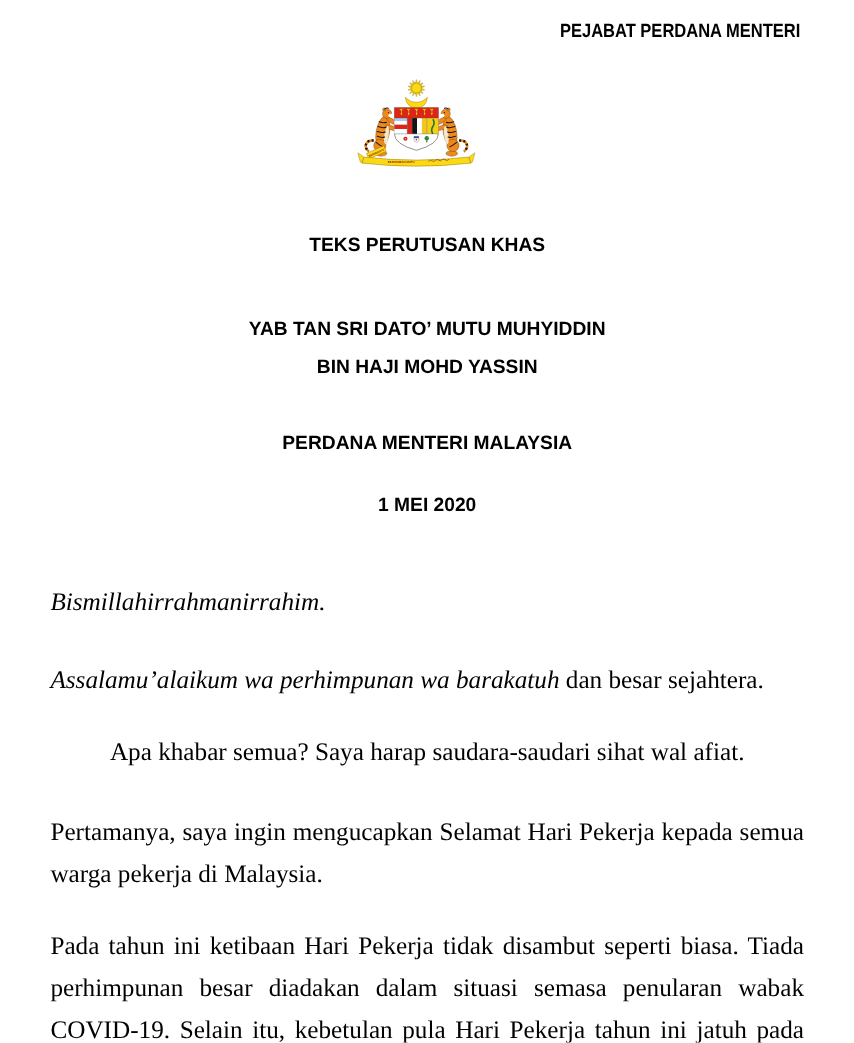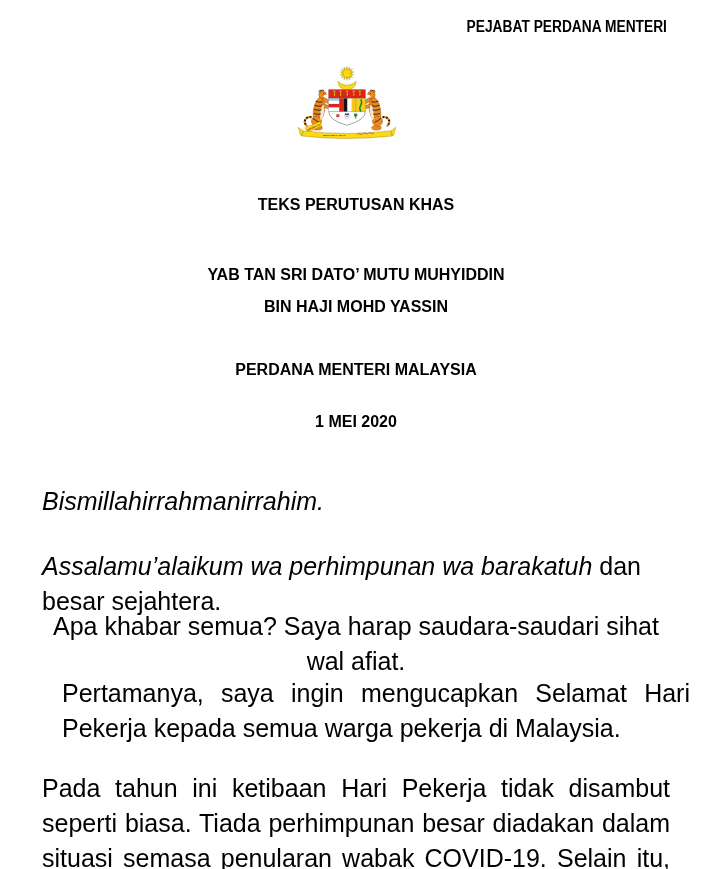--- a/index.html
+++ b/index.html
@@ -22,26 +22,26 @@
   .center-h {
     position:absolute; left:42px; right:42px;
     text-align:center; font-weight:bold; font-size:16px; line-height:24px;
   }
   #h-teks    { top:193px; }
   #h-speaker { top:259px; line-height:32px; }
   #h-role    { top:358px; }
   #h-date    { top:410px; }
   .para {
     position:absolute; left:42px; width:628px;
-    font-size:25px; line-height:35px; text-align:left;
+    font-size:21px; line-height:35px; text-align:left;font-family:Liberation Serif, serif;
   }
   #p1 { top:484px; }
   #p2 { top:549px; }
   #p3 { top:609px;text-align:center; }
-  #p4 { top:676px; text-align:justify;margin-left:20px; }
+  #p4 { top:676px; text-align:justify; }
   #p5 { top:771px; text-align:justify; text-align-last:justify; }
   .italic { font-style:italic; }
 </style>
 </head>
 <body>
 
 <div class="page">
 
   <div class="letterhead-org">PEJABAT PERDANA MENTERI</div>
 

